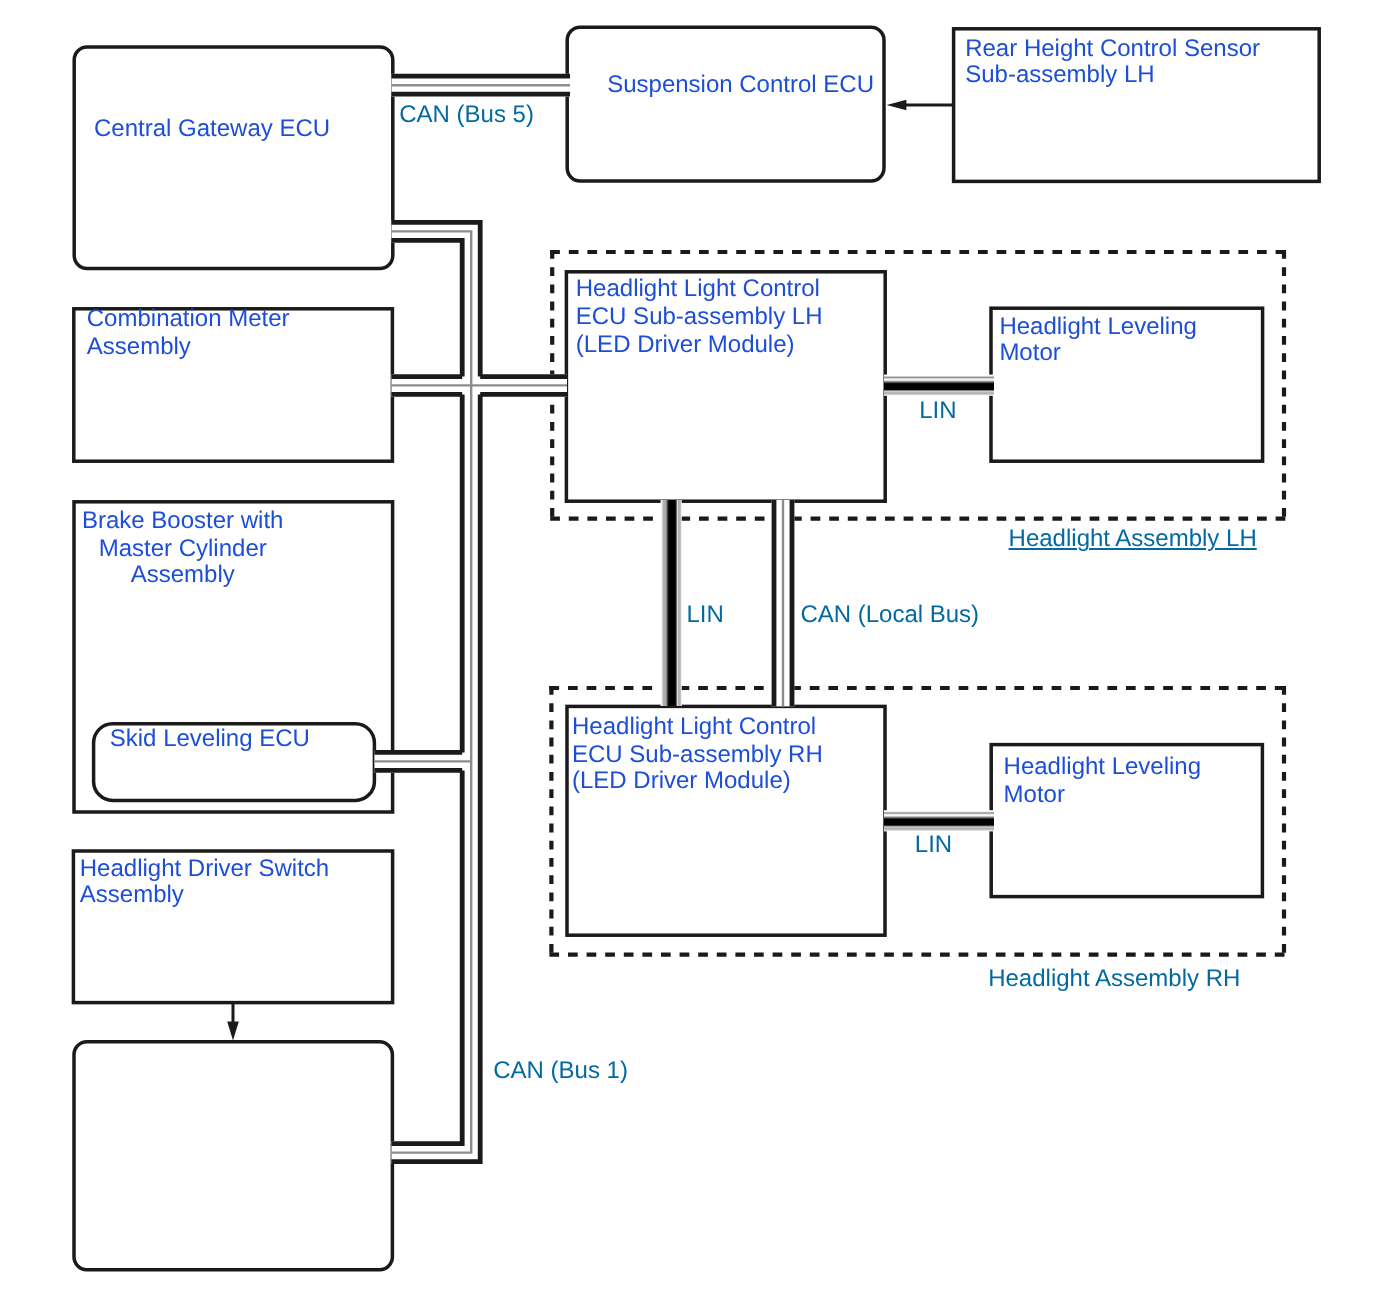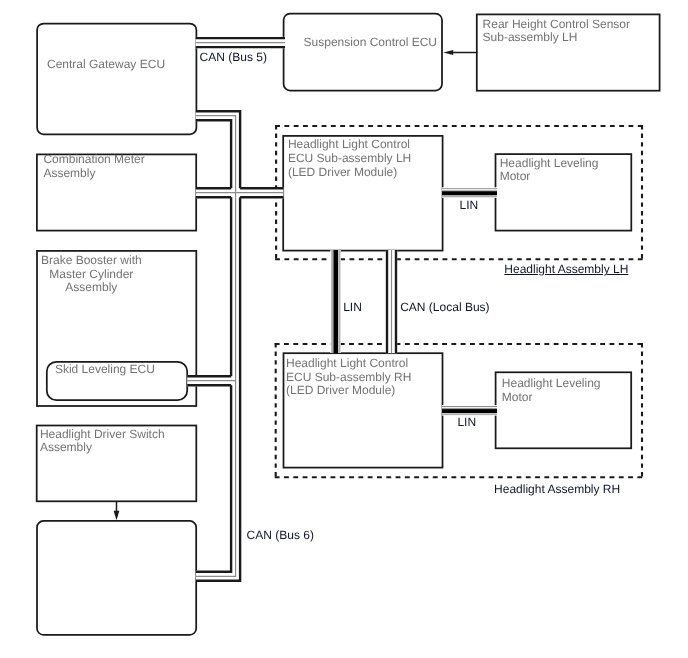--- a/index.html
+++ b/index.html
@@ -2,23 +2,23 @@
 <html><head>
 <meta charset="utf-8">
 <style>
   html,body{margin:0;padding:0;background:#ffffff;}
   body{width:688px;height:658px;position:relative;overflow:hidden;
        font-family:"Liberation Sans",sans-serif;font-size:12px;color:#000;
        -webkit-font-smoothing:antialiased;
        text-rendering:geometricPrecision;}
   #stage{position:absolute;left:0;top:0;width:688px;height:658px;background:#fff;}
   svg.layer{position:absolute;left:0;top:0;width:688px;height:658px;overflow:visible;}
-  .lbl{position:absolute;line-height:13.7px;white-space:pre;color:#737373;font-size:12px;
+  .lbl{position:absolute;line-height:13.7px;white-space:pre;color:#1d4ed8;font-size:12px;
        transform:translateZ(0);}
-  .flabel{position:absolute;white-space:nowrap;color:#0f172a;font-size:12px;
+  .flabel{position:absolute;white-space:nowrap;color:#0369a1;font-size:12px;
        transform:translateZ(0);}
 </style>
 </head>
 <body>
 
 <div id="stage">
 
   <svg class="layer" viewBox="0 0 688 658">
     <defs>
       <marker id="arrowhead" markerWidth="9" markerHeight="9" refX="8.6" refY="3.2" orient="auto" markerUnits="userSpaceOnUse">
@@ -177,19 +177,19 @@
   <div class="lbl" style="left:286.0px;top:356.9px;">Headlight Light Control
 ECU Sub-assembly RH
 (LED Driver Module)</div>
   <div class="lbl" style="left:501.8px;top:377.0px;">Headlight Leveling
 Motor</div>
 
   <div class="flabel" style="left:504.3px;top:262.4px;text-decoration:underline;">Headlight Assembly LH</div>
   <div class="flabel" style="left:494.1px;top:481.8px;">Headlight Assembly RH</div>
 
   <div class="flabel" style="left:199.6px;top:50.2px;">CAN (Bus 5)</div>
-  <div class="flabel" style="left:246.6px;top:528.2px;">CAN (Bus 6)</div>
+  <div class="flabel" style="left:246.6px;top:528.2px;">CAN (Bus 1)</div>
   <div class="flabel" style="left:400.2px;top:299.5px;">CAN (Local Bus)</div>
   <div class="flabel" style="left:343.2px;top:299.5px;">LIN</div>
   <div class="flabel" style="left:459.6px;top:197.8px;">LIN</div>
   <div class="flabel" style="left:457.4px;top:415.0px;">LIN</div>
 
 </div>
 
 </body></html>

